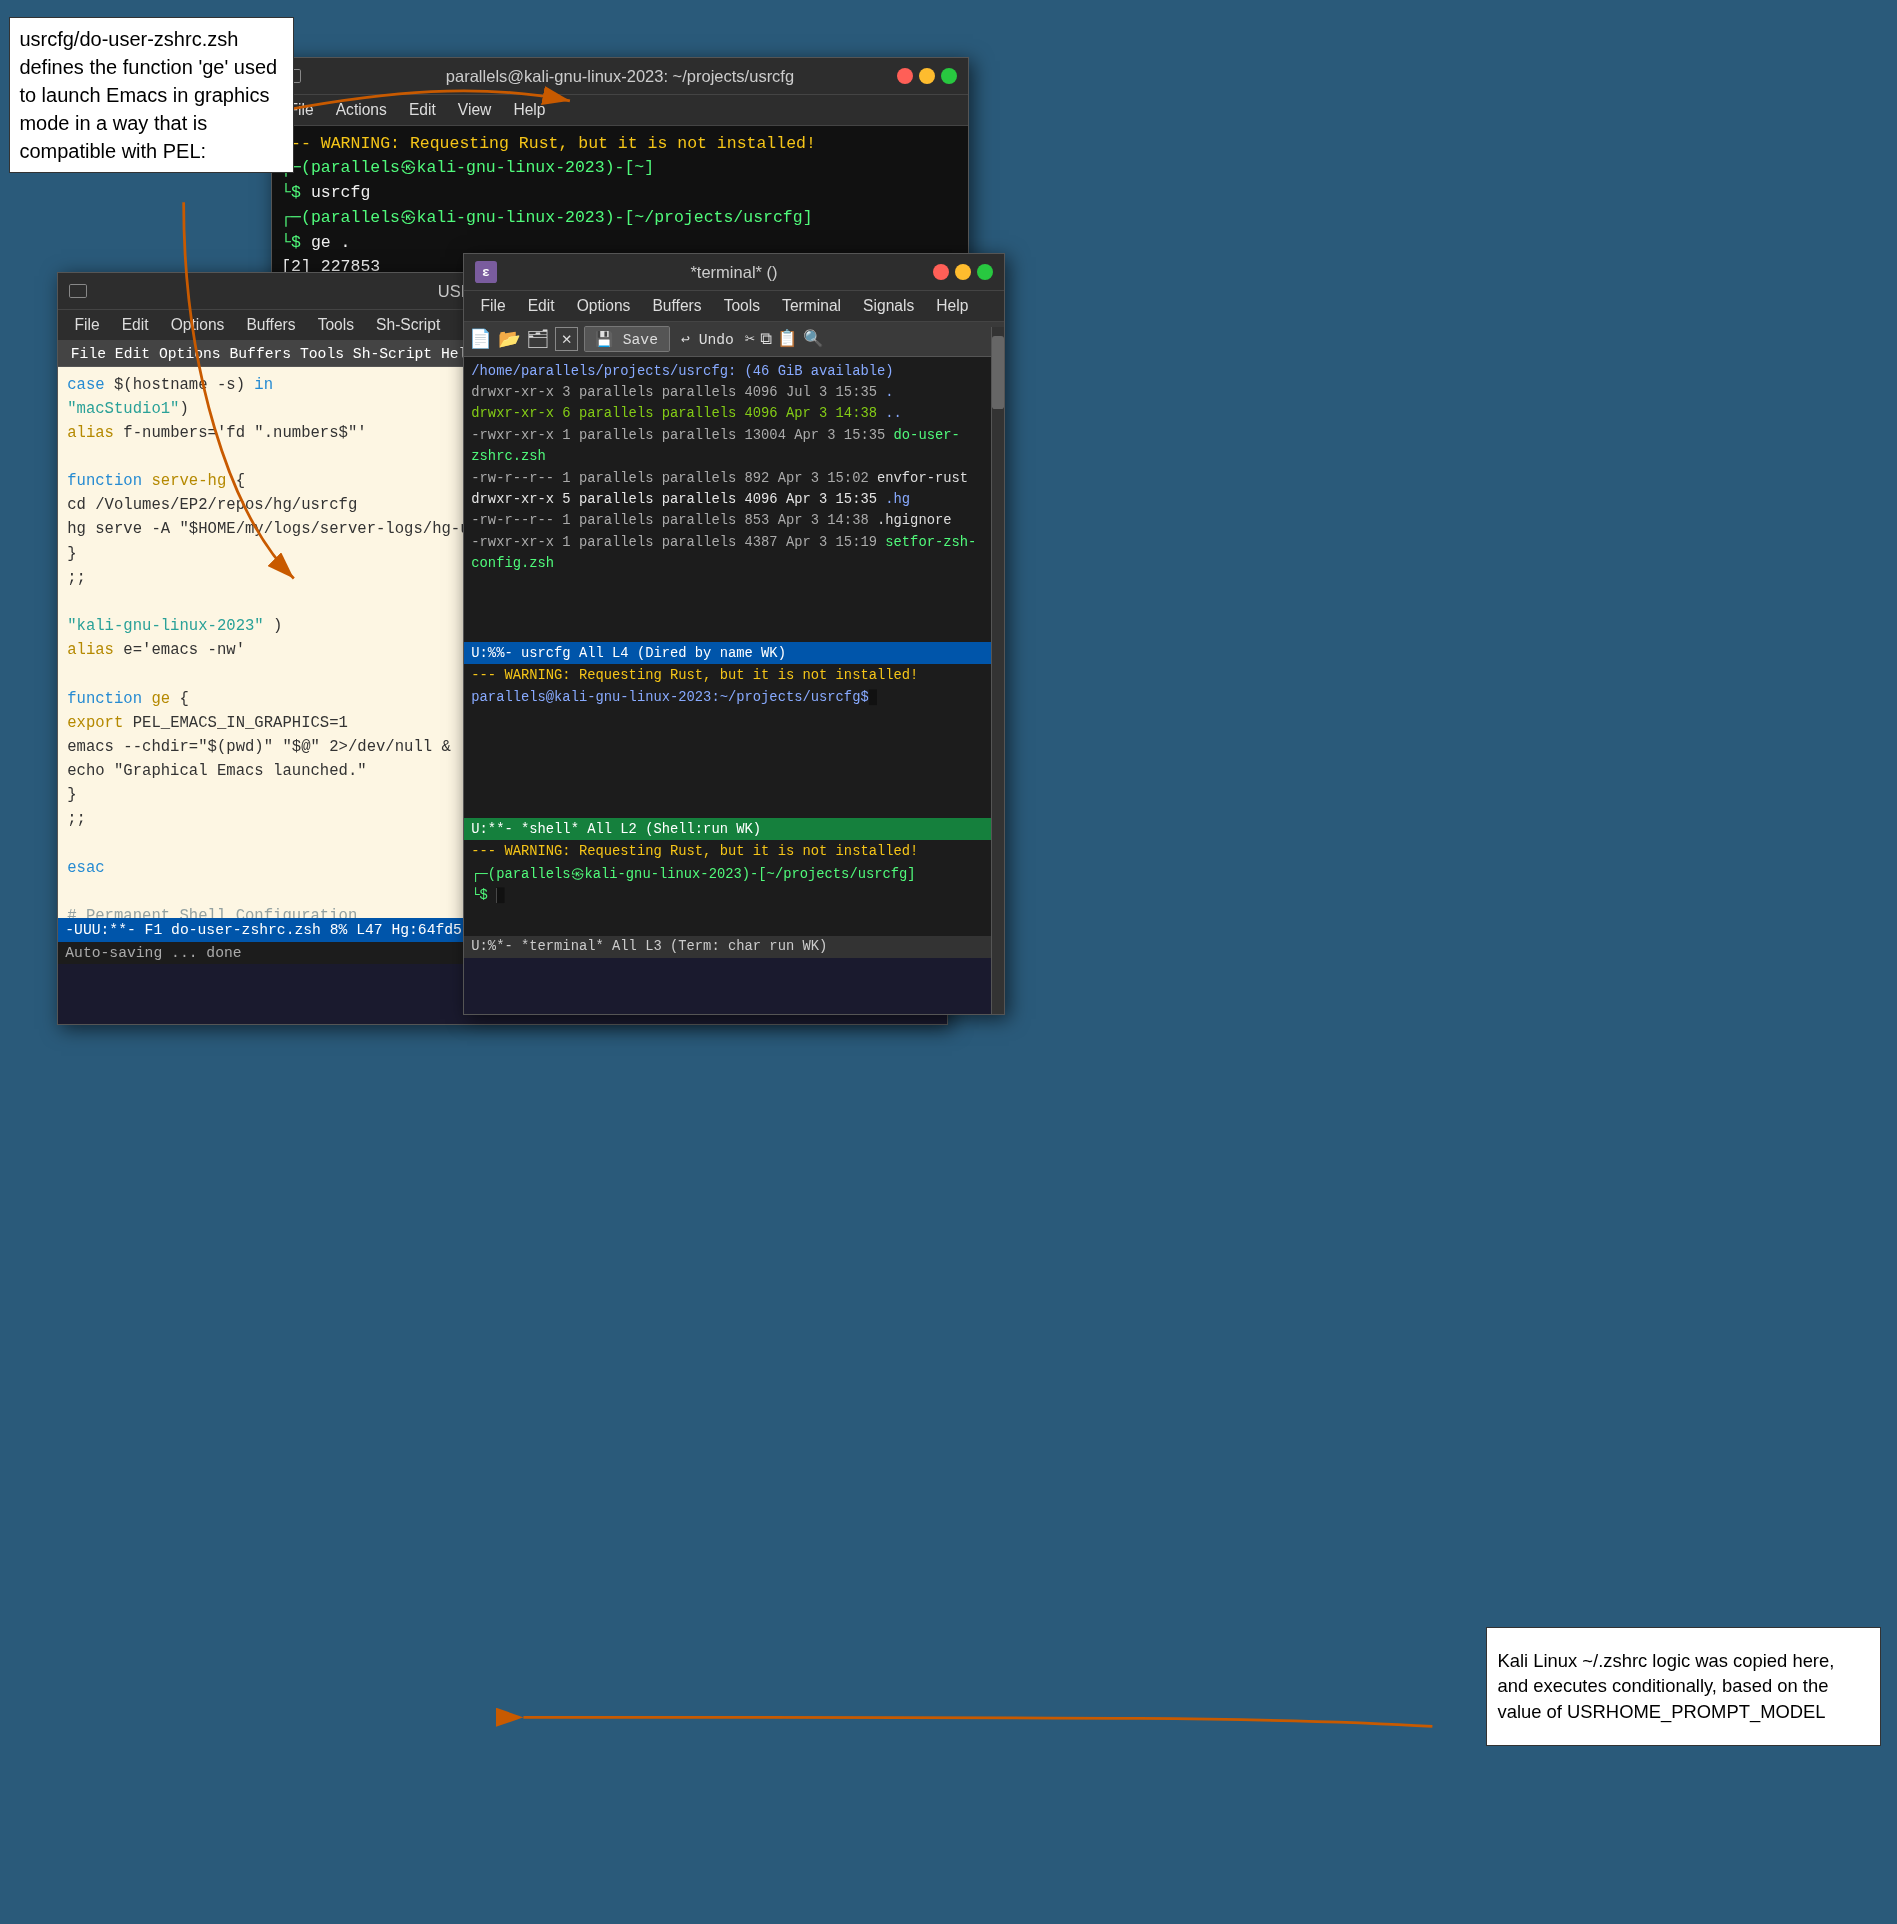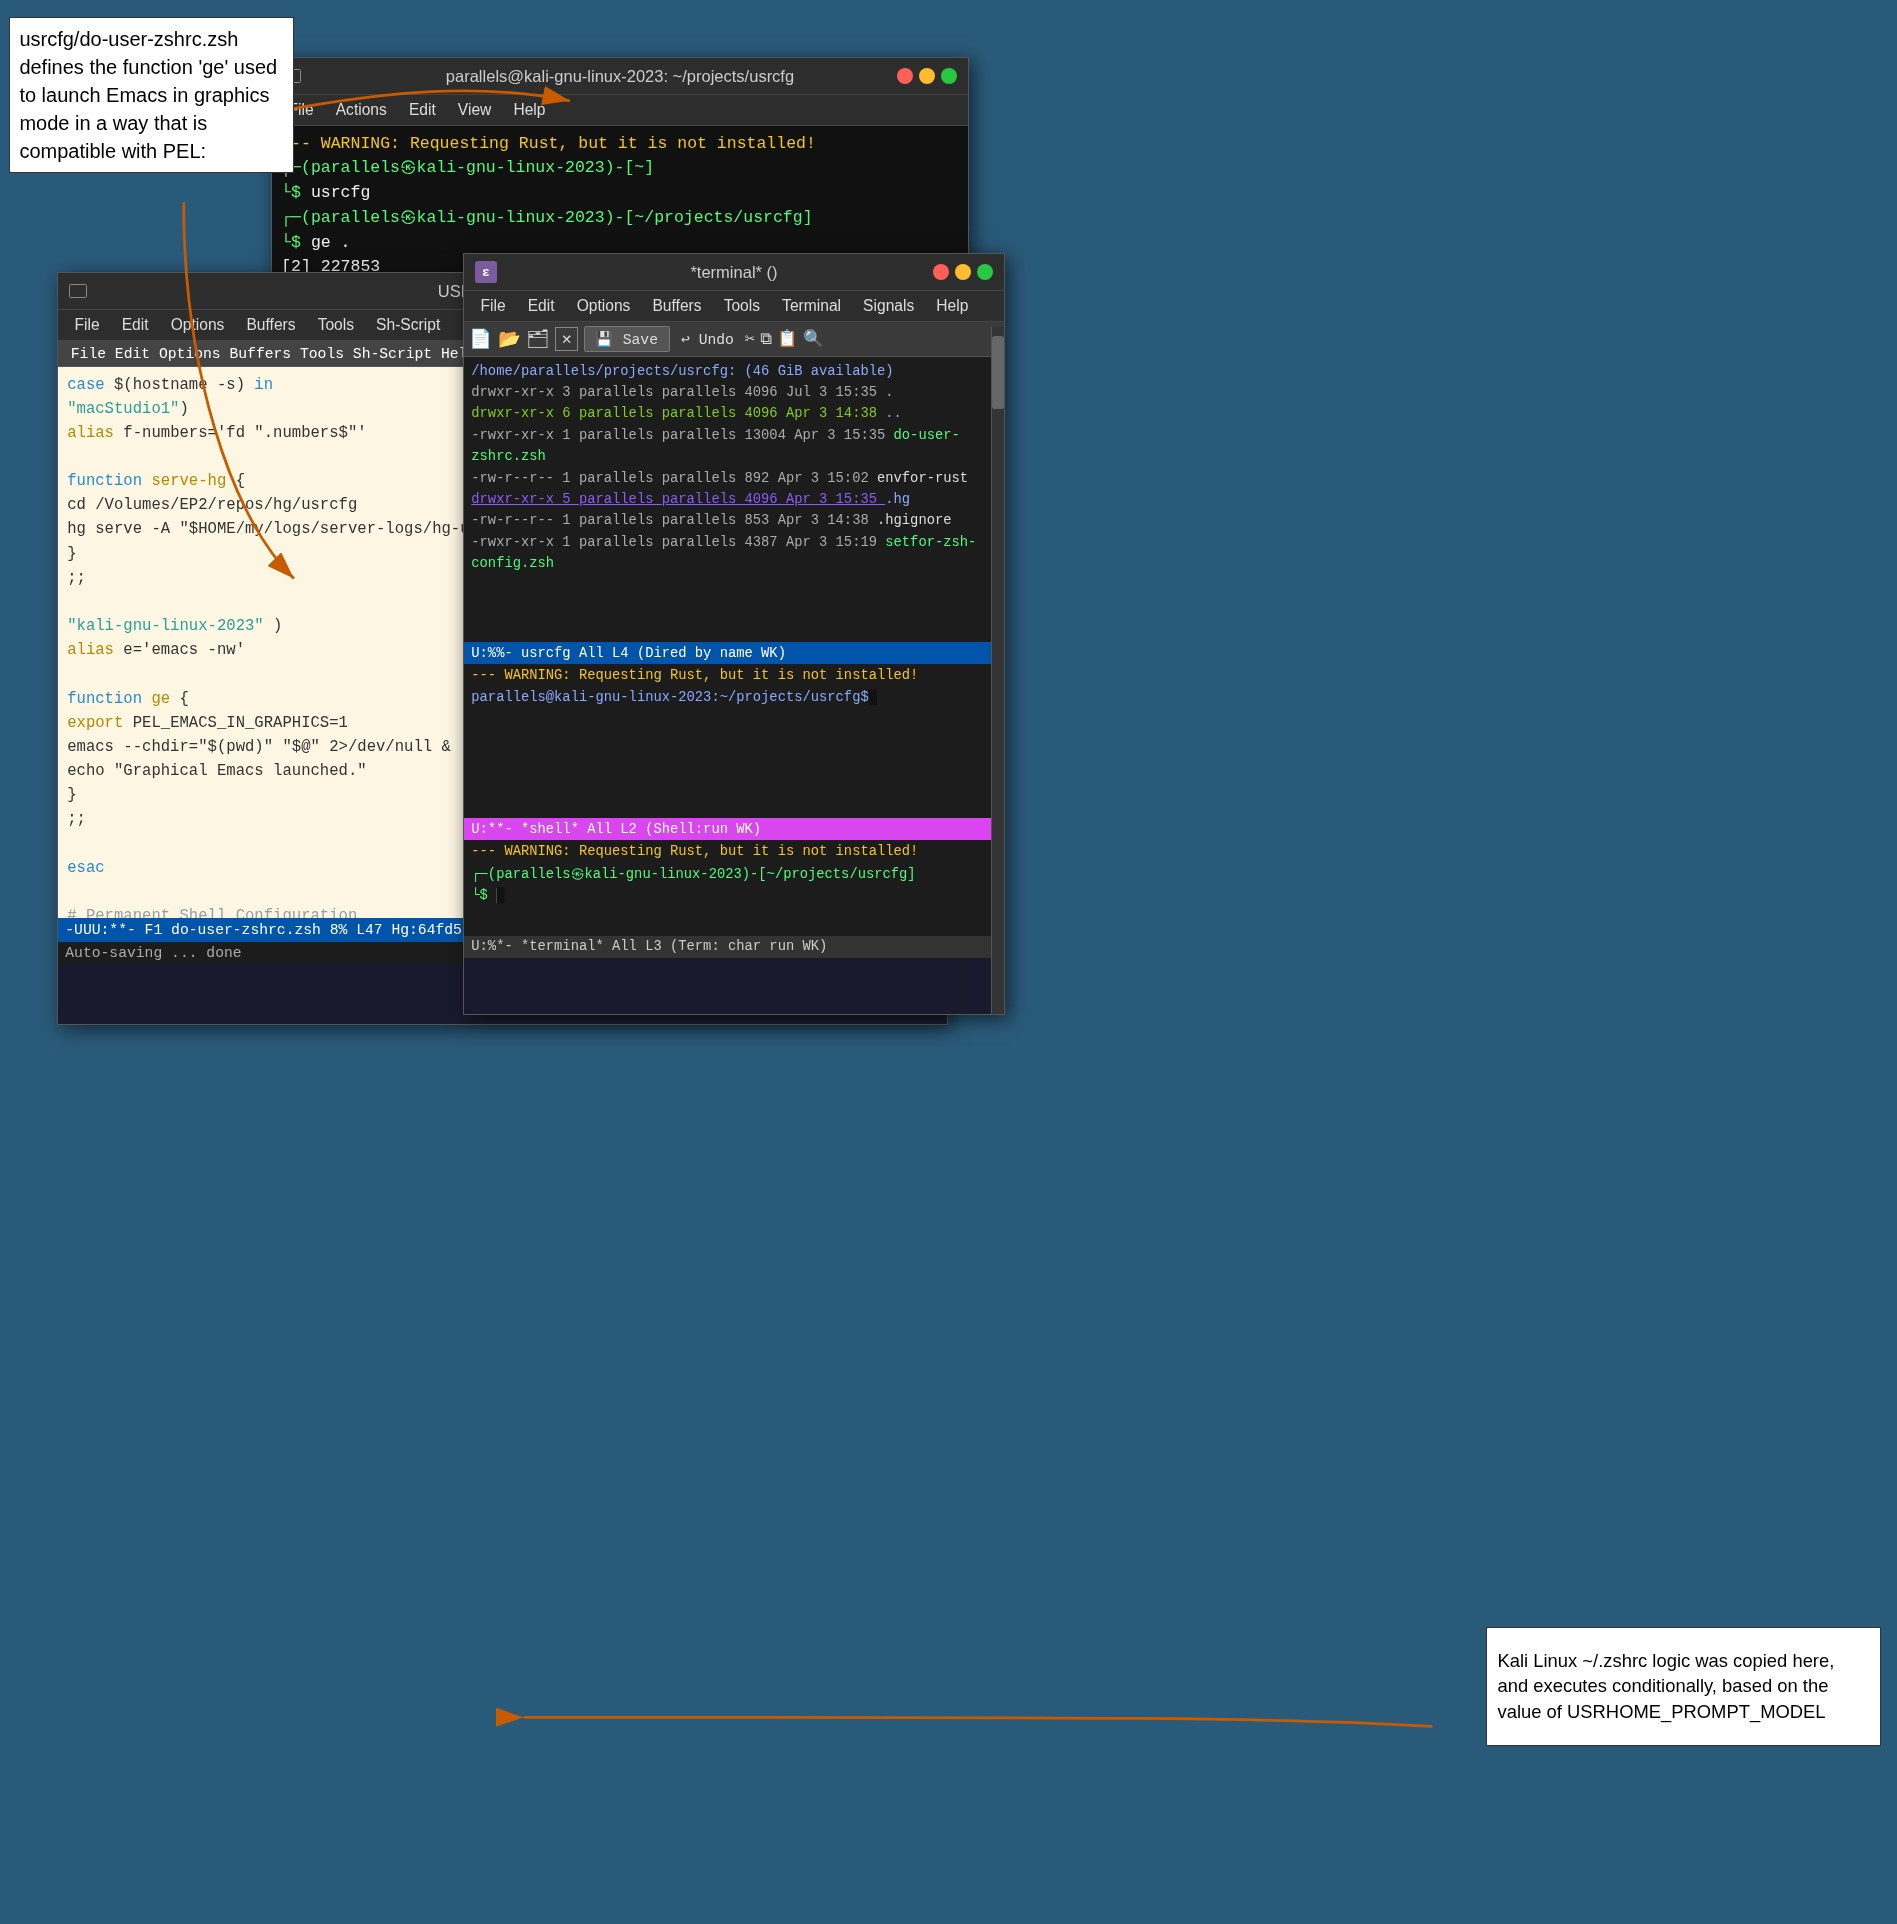--- a/index.html
+++ b/index.html
@@ -318,41 +318,41 @@
     <span style="color:#ddd; font-size:16.5px; cursor:pointer;">📋</span>
     <span style="color:#ddd; font-size:16.5px; cursor:pointer;">🔍</span>
   </div>
 
   <div style="background:#1c1c1c; padding:3.7px 7.3px; font-size:13.8px; line-height:1.55; color:#ddd; height:285px; overflow:hidden;">
     <div style="color:#88aaff;">/home/parallels/projects/usrcfg: (46 GiB available)</div>
     <div><span style="color:#aaa;">drwxr-xr-x 3 parallels parallels  4096 Jul  3 15:35 </span><span style="color:#88aaff;">.</span></div>
     <div><span style="color:#84cc16;">drwxr-xr-x 6 parallels parallels  4096 Apr  3 14:38 </span><span style="color:#88aaff;">..</span></div>
     <div><span style="color:#aaa;">-rwxr-xr-x 1 parallels parallels 13004 Apr  3 15:35 </span><span style="color:#50fa7b;">do-user-zshrc.zsh</span></div>
     <div><span style="color:#aaa;">-rw-r--r-- 1 parallels parallels   892 Apr  3 15:02 </span><span style="color:#ddd;">envfor-rust</span></div>
-    <div><span style="color:#8b5cf6;text-decoration:underline;">drwxr-xr-x 5 parallels parallels  4096 Apr  3 15:35 </span><span style="color:#88aaff;">.hg</span></div>
+    <div><span style="color:#e5e5e5;">drwxr-xr-x 5 parallels parallels  4096 Apr  3 15:35 </span><span style="color:#88aaff;">.hg</span></div>
     <div><span style="color:#aaa;">-rw-r--r-- 1 parallels parallels   853 Apr  3 14:38 </span><span style="color:#ddd;">.hgignore</span></div>
     <div><span style="color:#aaa;">-rwxr-xr-x 1 parallels parallels  4387 Apr  3 15:19 </span><span style="color:#50fa7b;">setfor-zsh-config.zsh</span></div>
   </div>
 
   <div style="background:#0055aa; color:white; font-size:13.8px; padding:0.9px 7.3px; height:22px; display:flex; align-items:center; white-space:nowrap;">
     <span>U:%%- usrcfg         All  L4   (Dired by name WK)</span>
   </div>
 
   <div style="background:#1c1c1c; padding:1.8px 7.3px; font-size:13.8px; color:#f5c518; height:22px; display:flex; align-items:center;">
     <span>--- WARNING: Requesting Rust, but it is not installed!</span>
   </div>
 
   <div style="background:#1c1c1c; padding:1.8px 7.3px; font-size:13.8px; color:#88aaff; height:22px; display:flex; align-items:center;">
     <span>parallels@kali-gnu-linux-2023:~/projects/usrcfg$ </span>
       <span style="background:#ddd; color:#111;">█</span>
   </div>
 
   <div style="background:#1c1c1c; height:110px;"></div>
 
-  <div style="background:#d946ef; color:white; font-size:13.8px; padding:0.9px 7.3px; height:22px; display:flex; align-items:center;">
+  <div style="background:#15803d; color:white; font-size:13.8px; padding:0.9px 7.3px; height:22px; display:flex; align-items:center;">
     <span>U:**-  *shell*         All  L2   (Shell:run WK)</span>
   </div>
 
   <div style="background:#1c1c1c; padding:1.8px 7.3px; font-size:13.8px; color:#f5c518; height:22px; display:flex; align-items:center;">
     <span>--- WARNING: Requesting Rust, but it is not installed!</span>
   </div>
 
   <div style="background:#1c1c1c; padding:1.8px 7.3px; font-size:13.8px; line-height:1.55;">
     <div style="color:#50fa7b;">┌─(parallels㉿kali-gnu-linux-2023)-[~/projects/usrcfg]</div>
     <div><span style="color:#50fa7b;">└$ </span><span style="background:#ddd; color:#111;">█</span></div>

